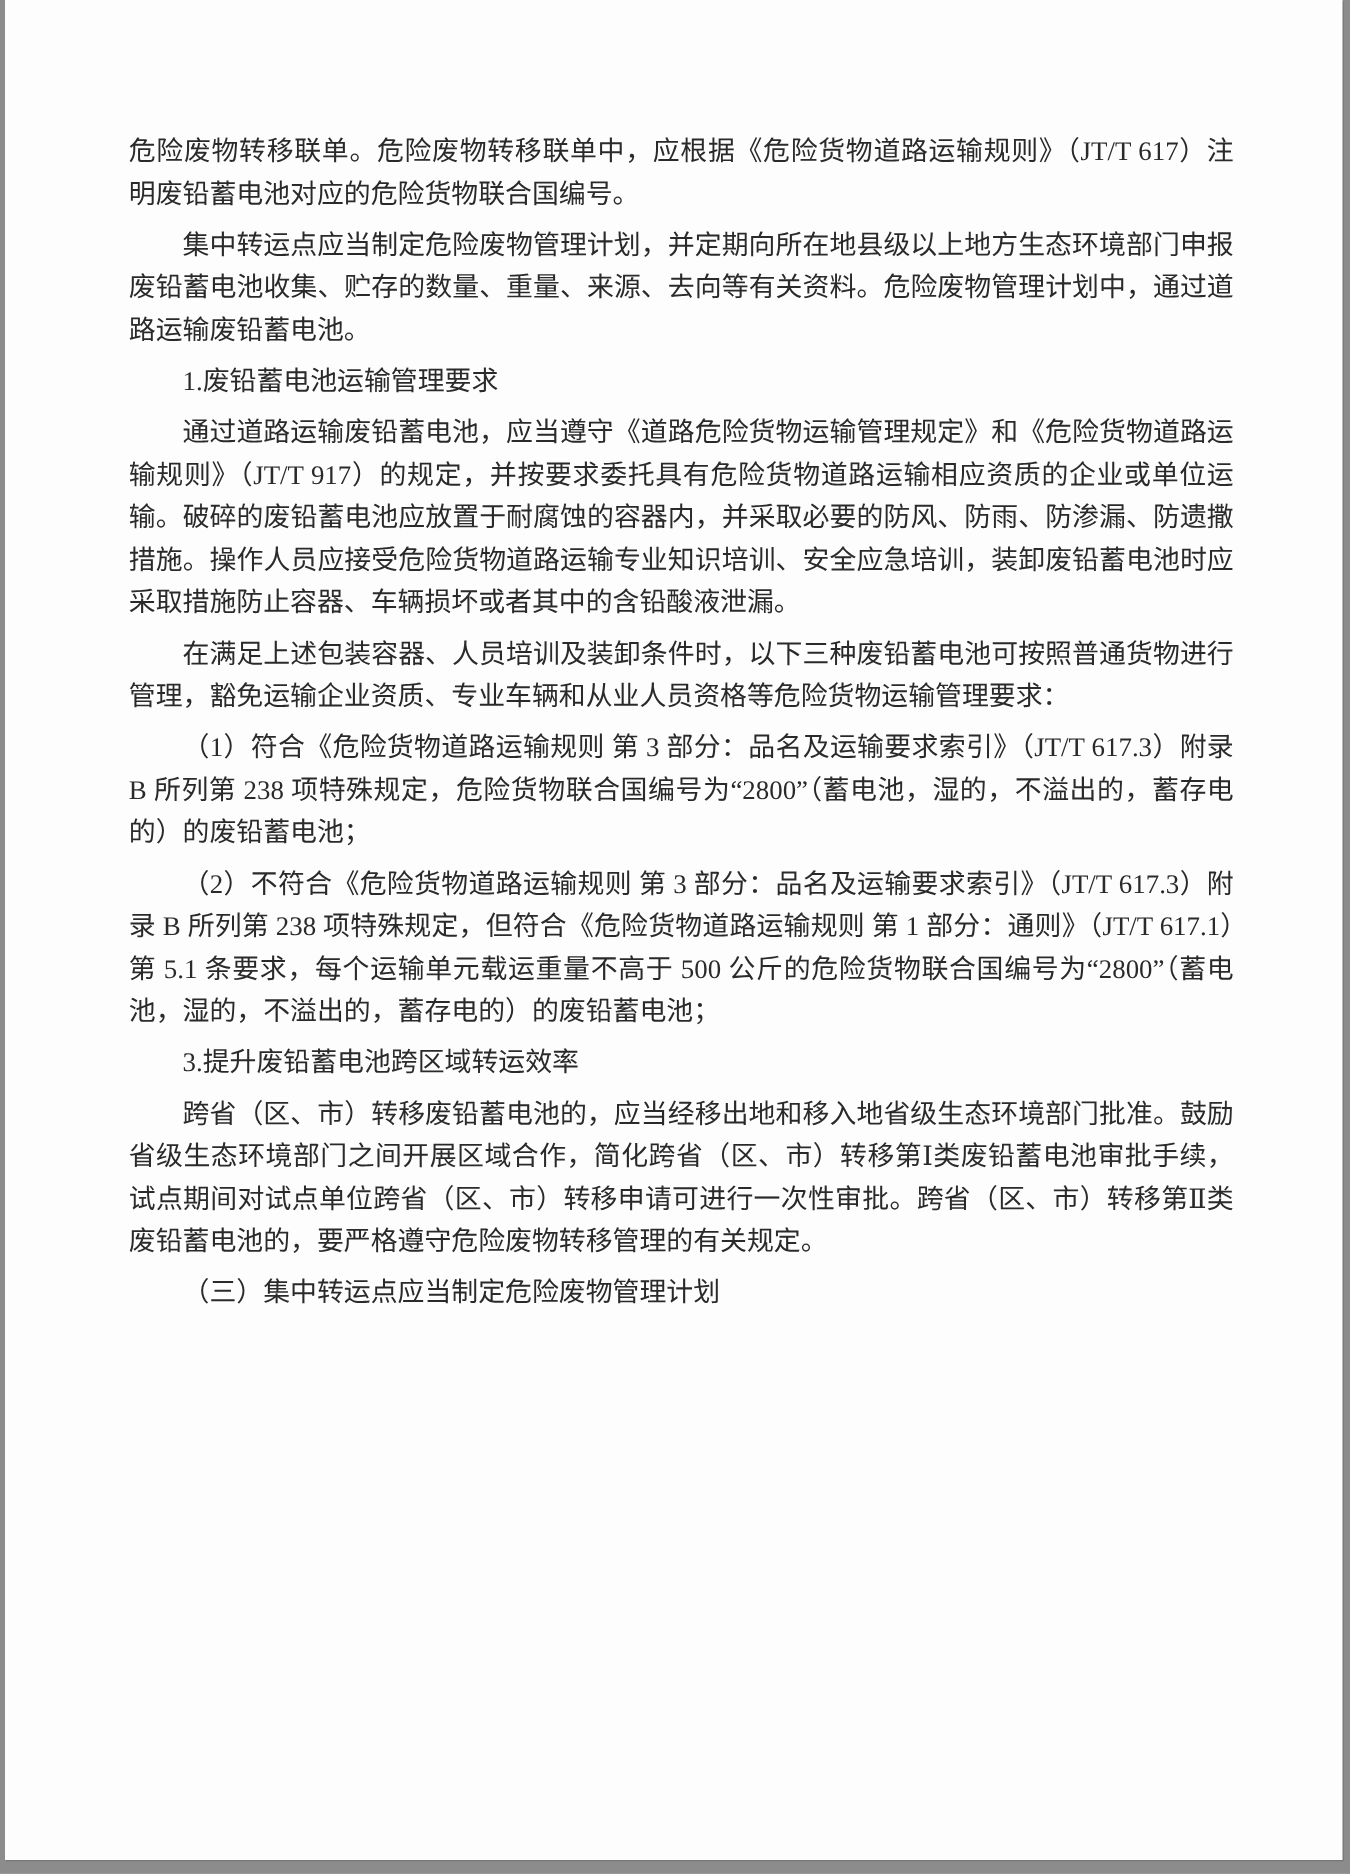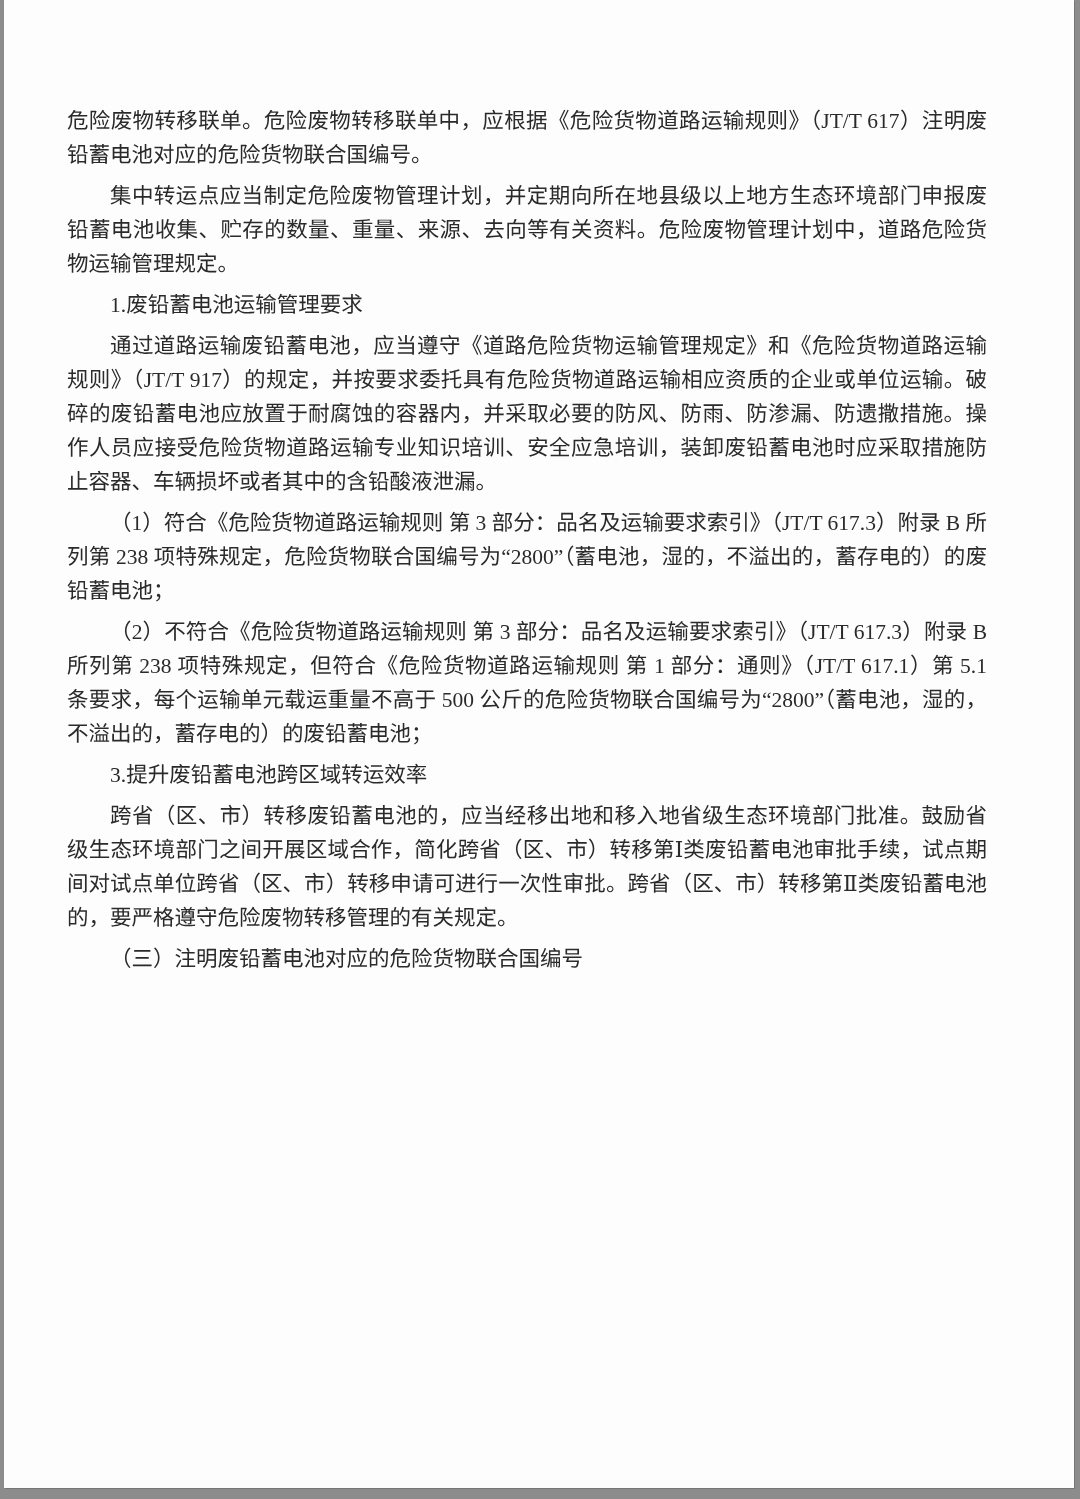--- a/index.html
+++ b/index.html
@@ -22,21 +22,21 @@
   .page {
     position: absolute;
     left: 4px;
     top: 0;
     width: 1070px;
     height: 1488px;
     background: #fdfdfd;
     box-shadow: 1px 1px 0 #767676;
   }
   .text-block {
-    padding: 104px 87px 0 63px;
+    padding: 104px 87px 0 99px;
     font-size: 21.5px;
     line-height: 34px;
     color: #2a2a2a;
     text-align: justify;
   }
   .text-block p.para {
     margin: 0 0 7px 0;
     text-indent: 2em;
   }
   .text-block p.body-noindent {
@@ -46,23 +46,24 @@
     text-indent: 2em;
   }
 </style>
 </head>
 <body>
 
 <div class="canvas">
   <div class="page">
     <div class="text-block">
         <p class="para body-noindent">危险废物转移联单。危险废物转移联单中，应根据《危险货物道路运输规则》（JT/T 617）注明废铅蓄电池对应的危险货物联合国编号。</p>
-        <p class="para body">集中转运点应当制定危险废物管理计划，并定期向所在地县级以上地方生态环境部门申报废铅蓄电池收集、贮存的数量、重量、来源、去向等有关资料。危险废物管理计划中，道路危险货物运输管理规定。</p>
+        <p class="para body">集中转运点应当制定危险废物管理计划，并定期向所在地县级以上地方生态环境部门申报废铅蓄电池收集、贮存的数量、重量、来源、去向等有关资料。危险废物管理计划中，通过道路运输废铅蓄电池。</p>
         <p class="para heading">1.废铅蓄电池运输管理要求</p>
         <p class="para body">通过道路运输废铅蓄电池，应当遵守《道路危险货物运输管理规定》和《危险货物道路运输规则》（JT/T 917）的规定，并按要求委托具有危险货物道路运输相应资质的企业或单位运输。破碎的废铅蓄电池应放置于耐腐蚀的容器内，并采取必要的防风、防雨、防渗漏、防遗撒措施。操作人员应接受危险货物道路运输专业知识培训、安全应急培训，装卸废铅蓄电池时应采取措施防止容器、车辆损坏或者其中的含铅酸液泄漏。</p>
+        <p class="para body">在满足上述包装容器、人员培训及装卸条件时，以下三种废铅蓄电池可按照普通货物进行管理，豁免运输企业资质、专业车辆和从业人员资格等危险货物运输管理要求：</p>
         <p class="para body">（1）符合《危险货物道路运输规则 第 3 部分：品名及运输要求索引》（JT/T 617.3）附录 B 所列第 238 项特殊规定，危险货物联合国编号为“2800”（蓄电池，湿的，不溢出的，蓄存电的）的废铅蓄电池；</p>
         <p class="para body">（2）不符合《危险货物道路运输规则 第 3 部分：品名及运输要求索引》（JT/T 617.3）附录 B 所列第 238 项特殊规定，但符合《危险货物道路运输规则 第 1 部分：通则》（JT/T 617.1）第 5.1 条要求，每个运输单元载运重量不高于 500 公斤的危险货物联合国编号为“2800”（蓄电池，湿的，不溢出的，蓄存电的）的废铅蓄电池；</p>
         <p class="para heading">3.提升废铅蓄电池跨区域转运效率</p>
         <p class="para body">跨省（区、市）转移废铅蓄电池的，应当经移出地和移入地省级生态环境部门批准。鼓励省级生态环境部门之间开展区域合作，简化跨省（区、市）转移第Ⅰ类废铅蓄电池审批手续，试点期间对试点单位跨省（区、市）转移申请可进行一次性审批。跨省（区、市）转移第Ⅱ类废铅蓄电池的，要严格遵守危险废物转移管理的有关规定。</p>
-        <p class="para heading">（三）注明废铅蓄电池对应的危险货物联合国编号</p>
+        <p class="para heading">（三）集中转运点应当制定危险废物管理计划</p>
       </div>
   </div>
 </div>
 
 </body></html>

